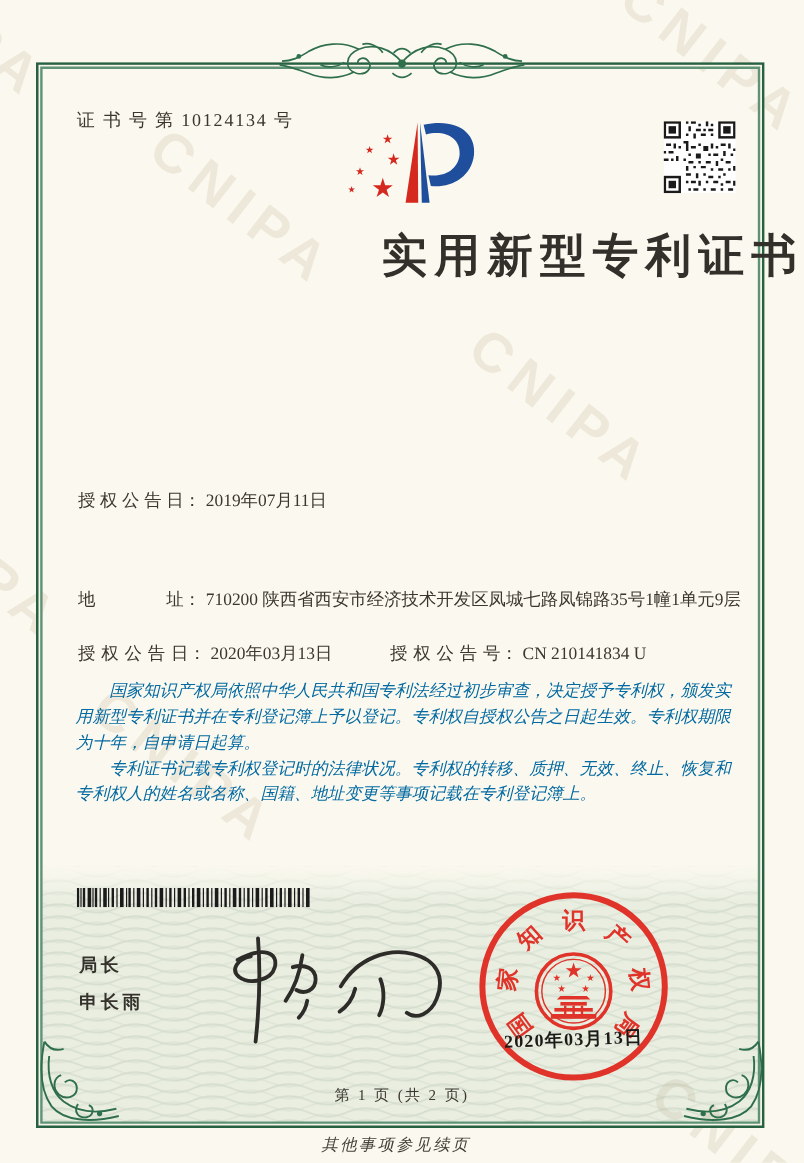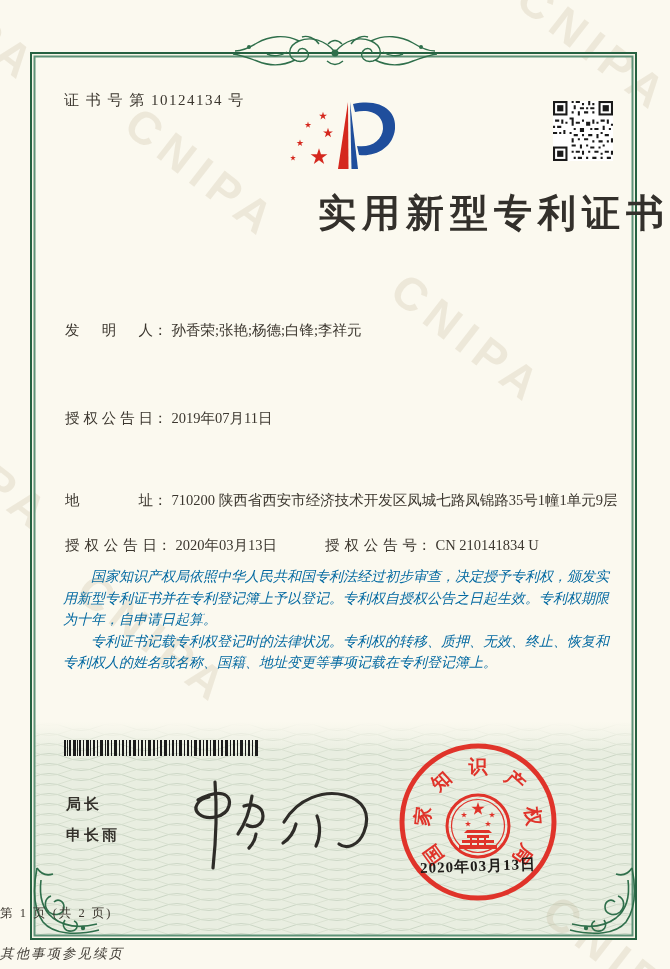--- a/index.html
+++ b/index.html
@@ -45,23 +45,23 @@
   .director{position:absolute;left:66px;top:795px;z-index:4;
             font-family:"Liberation Sans", sans-serif;font-weight:700;font-size:15px;
             letter-spacing:3px;color:#35322c;}
   .director div{margin-bottom:12px;}
   .signature{position:absolute;left:168px;top:778px;z-index:4;}
   
   .seal{position:absolute;left:398px;top:742px;z-index:5;opacity:.95;}
   .seal-date{position:absolute;left:400px;top:857px;width:156px;text-align:center;z-index:6;
              font-size:15px;font-weight:600;color:#1d1b18;letter-spacing:1px;transform:rotate(-2deg);}
   
-  .page-num{position:absolute;left:0;top:905px;width:670px;text-align:left;
+  .page-num{position:absolute;left:0;top:905px;width:670px;text-align:center;
             font-size:12.5px;letter-spacing:2px;z-index:4;}
-  .cont-note{position:absolute;left:0;top:945px;width:660px;text-align:left;
+  .cont-note{position:absolute;left:0;top:945px;width:660px;text-align:center;
              font-size:13.5px;font-style:italic;letter-spacing:2px;color:#45413a;z-index:4;}
 </style>
 </head>
 <body>
 
 <div class="page">
 
   <div class="wm" style="left:-92px;top:-60px">CNIPA</div>
   <div class="wm" style="left:540px;top:-30px">CNIPA</div>
   <div class="wm" style="left:148px;top:96px">CNIPA</div>
@@ -161,23 +161,20 @@
         <rect x="24" y="2" width="3" height="3"></rect>
       <rect x="0" y="22" width="7" height="7"></rect>
         <rect x="1" y="23" width="5" height="5" fill="#fff"></rect>
         <rect x="2" y="24" width="3" height="3"></rect>
       <path d="M9,0h1v1h-1z M11,0h2v1h-2z M14,1h1v1h-1z M17,0h1v2h-1z M19,1h1v1h-1z M10,2h1v2h-1z M13,3h2v1h-2z M16,3h1v1h-1z M18,3h2v1h-2z M9,5h1v1h-1z M12,5h1v2h-1z M15,5h2v1h-2z M19,5h1v1h-1z M8,8h2v1h-2z M1,9h2v1h-2z M4,9h1v2h-1z M6,10h1v1h-1z M0,12h1v1h-1z M2,12h2v1h-2z M9,9h1v3h-1z M11,10h2v1h-2z M14,9h1v1h-1z M16,10h2v2h-2z M19,9h1v2h-1z M21,10h1v1h-1z M23,9h2v1h-2z M26,9h1v2h-1z M28,11h1v1h-1z M10,13h1v1h-1z M13,13h2v2h-2z M18,13h1v1h-1z M20,13h2v1h-2z M24,12h1v2h-1z M27,13h1v1h-1z M0,15h2v1h-2z M3,15h1v1h-1z M5,14h1v2h-1z M8,15h1v1h-1z M10,16h2v1h-2z M14,16h1v1h-1z M17,16h2v1h-2z M21,16h1v2h-1z M23,15h1v1h-1z M25,16h2v1h-2z M9,18h1v2h-1z M12,18h1v1h-1z M15,18h2v1h-2z M19,19h1v1h-1z M22,19h2v1h-2z M26,19h1v1h-1z M28,18h1v2h-1z M9,21h2v1h-2z M13,21h1v2h-1z M16,21h1v1h-1z M18,22h2v1h-2z M22,22h1v1h-1z M24,21h1v1h-1z M9,24h1v1h-1z M11,24h2v1h-2z M14,24h1v2h-1z M17,24h1v1h-1z M20,24h2v1h-2z M23,25h1v1h-1z M25,24h2v1h-2z M28,24h1v2h-1z M10,27h1v1h-1z M12,27h2v1h-2z M16,27h1v1h-1z M19,27h2v1h-2z M23,27h1v1h-1z M26,27h2v1h-2z"></path>
     </g>
   </svg>
 
   <div class="title">实用新型专利证书</div>
 
-  <div class="frow r1">
-    <span class="flabel">发明人</span><span class="fcolon">：</span><span class="fvalue">孙香荣;张艳;杨德;白锋;李祥元</span>
-  </div>
   <div class="frow r3">
     <span class="flabel">授权公告日</span><span class="fcolon">：</span><span class="fvalue">2019年07月11日</span>
   </div>
   <div class="frow r5">
     <span class="flabel">地址</span><span class="fcolon">：</span><span class="fvalue wrap">710200 陕西省西安市经济技术开发区凤城七路凤锦路35号1幢1单元9层</span>
   </div>
   <div class="frow r6">
     <span class="flabel w5">授权公告日</span><span class="fcolon">：</span><span class="fvalue">2020年03月13日</span>
     <span class="grant2">
       <span class="flabel w5">授权公告号</span><span class="fcolon">：</span><span class="fvalue">CN 210141834 U</span>

